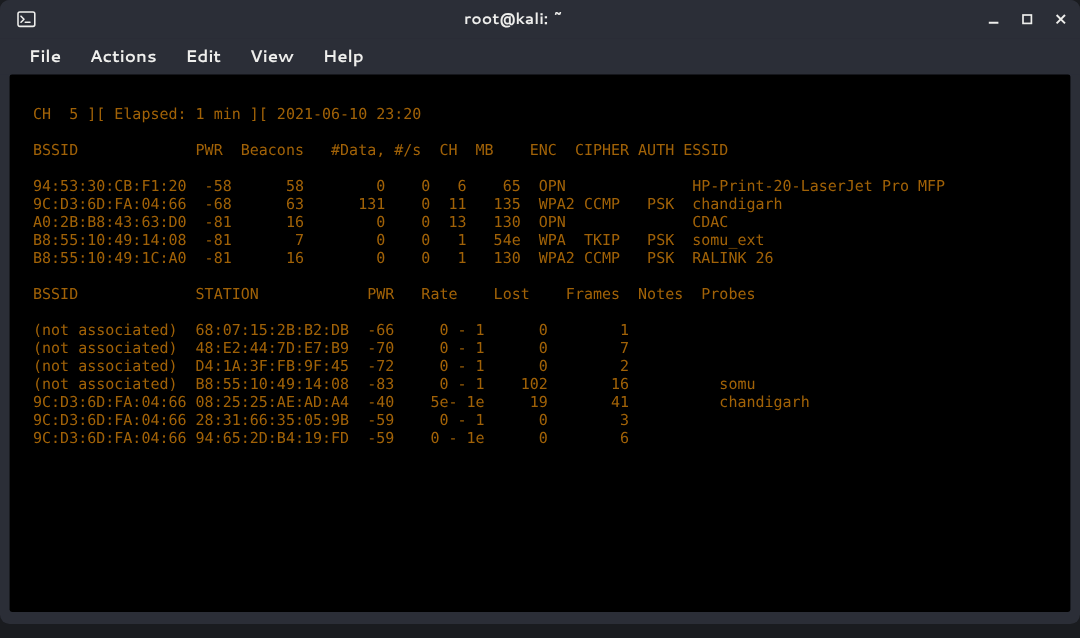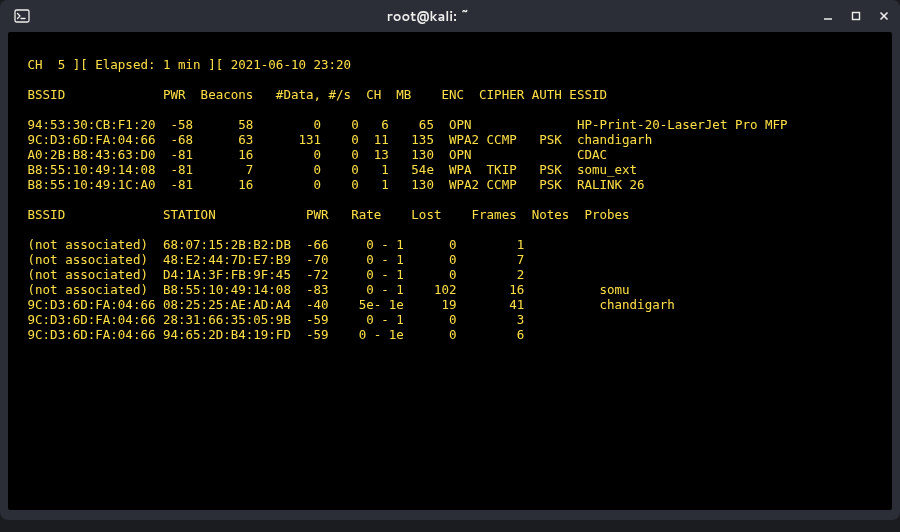--- a/index.html
+++ b/index.html
@@ -66,21 +66,21 @@
       font-weight: 600;
     }
     .menu-item {
       padding: 3px 10px;
       cursor: pointer;
       border-radius: 3px;
     }
     .terminal {
       flex: 1;
       background: #000000;
-      color: #fde047;
+      color: #a16207;
       font-family: "DejaVu Sans Mono", "Liberation Mono", monospace;
       font-size: 12.5px;
       line-height: 1.2;
       padding: 10px 12px;
       white-space: pre;
       overflow: hidden;
       margin: 0 8px 10px 8px;
       border-radius: 2px;
     }
     .term-icon-svg {
@@ -113,20 +113,27 @@
       </div>
       <div class="winbtn">
         <svg width="12" height="12" viewBox="0 0 12 12">
             <line x1="2.5" y1="2.5" x2="9.5" y2="9.5" stroke="#eeeeec" stroke-width="1.6"></line>
             <line x1="9.5" y1="2.5" x2="2.5" y2="9.5" stroke="#eeeeec" stroke-width="1.6"></line>
           </svg>
       </div>
     </div>
   </div>
 
+  <div class="menubar">
+    <div class="menu-item">File</div>
+    <div class="menu-item">Actions</div>
+    <div class="menu-item">Edit</div>
+    <div class="menu-item">View</div>
+    <div class="menu-item">Help</div>
+  </div>
 
   <div class="terminal" id="terminal">
  CH  5 ][ Elapsed: 1 min ][ 2021-06-10 23:20
 
  BSSID             PWR  Beacons   #Data, #/s  CH  MB    ENC  CIPHER AUTH ESSID
 
  94:53:30:CB:F1:20  -58      58        0    0   6    65  OPN              HP-Print-20-LaserJet Pro MFP
  9C:D3:6D:FA:04:66  -68      63      131    0  11   135  WPA2 CCMP   PSK  chandigarh
  A0:2B:B8:43:63:D0  -81      16        0    0  13   130  OPN              CDAC
  B8:55:10:49:14:08  -81       7        0    0   1   54e  WPA  TKIP   PSK  somu_ext

